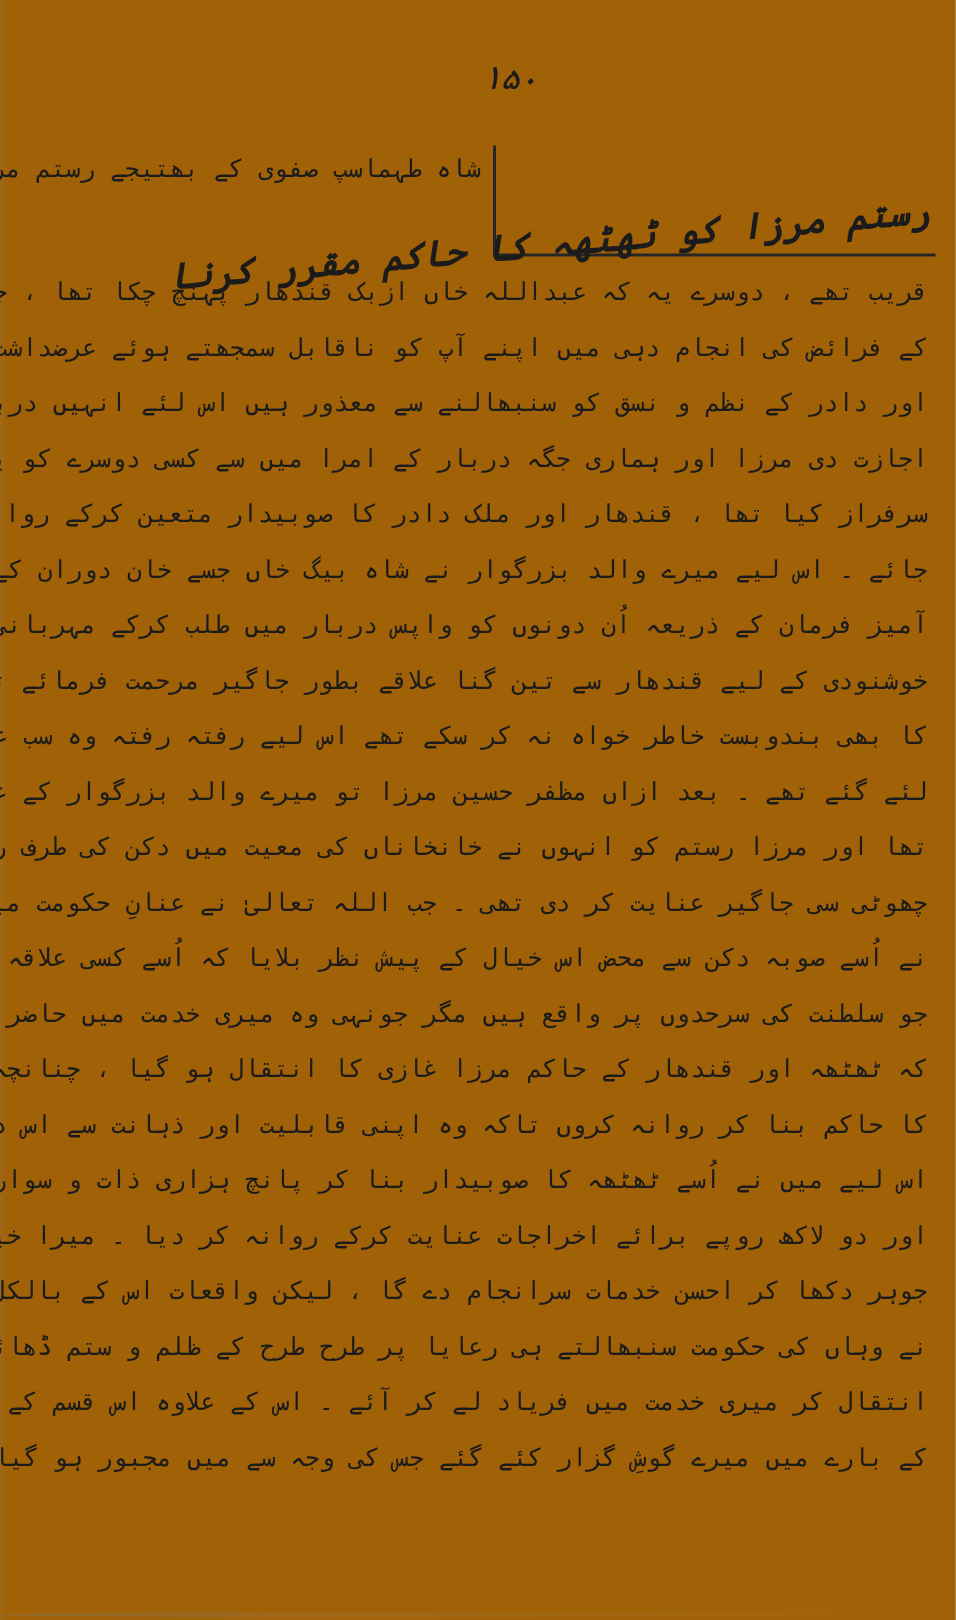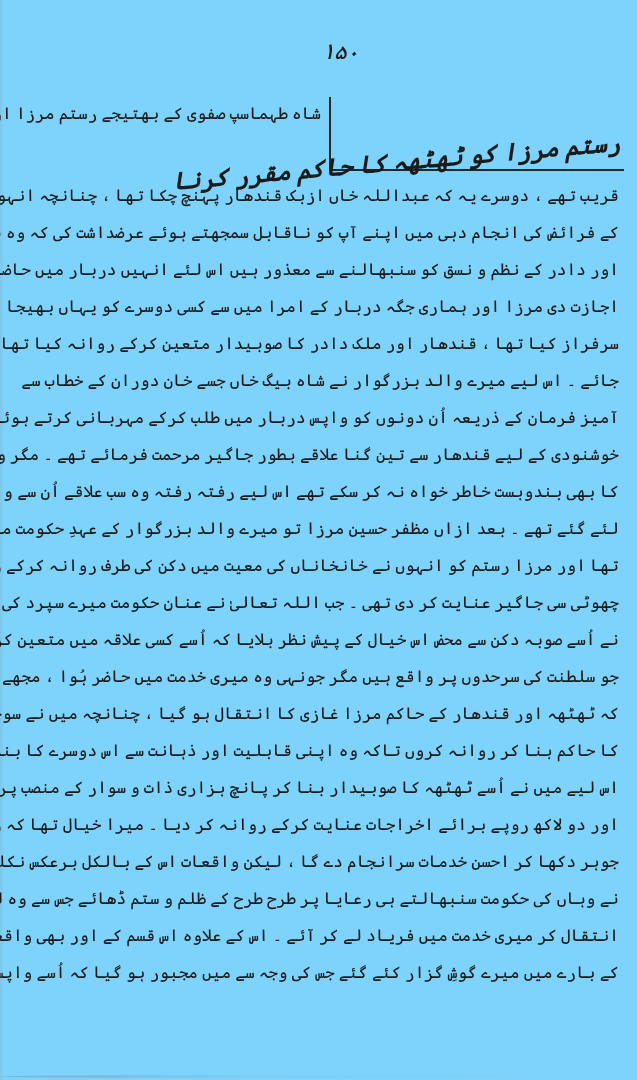--- a/index.html
+++ b/index.html
@@ -1,22 +1,22 @@
 <!DOCTYPE html>
 <html lang="ur" dir="rtl"><head>
 <meta charset="utf-8">
 <style>
   html,body { margin:0; padding:0; }
   .page {
     position: relative;
     width: 637px;
     height: 1080px;
-    background: #7dd3fc;
+    background: #a16207;
     overflow: hidden;
-    font-family: Liberation Serif, serif;
+    font-family: Liberation Mono, monospace;
     color: #1b1b1b;
     direction: rtl;
   }
   
   .page::after {
     content: "";
     position: absolute;
     left: 0; right: 0; bottom: 2px;
     height: 3px;
     background: linear-gradient(to right, rgba(120,120,115,.35), rgba(160,160,155,.12) 40%, rgba(160,160,155,0));

